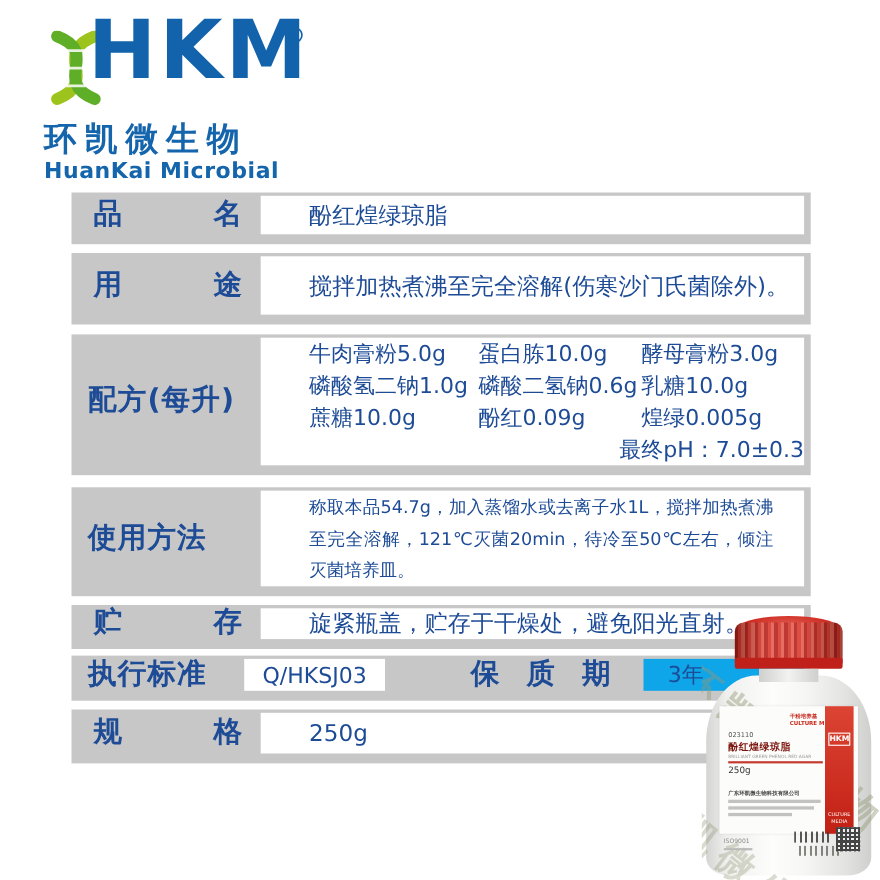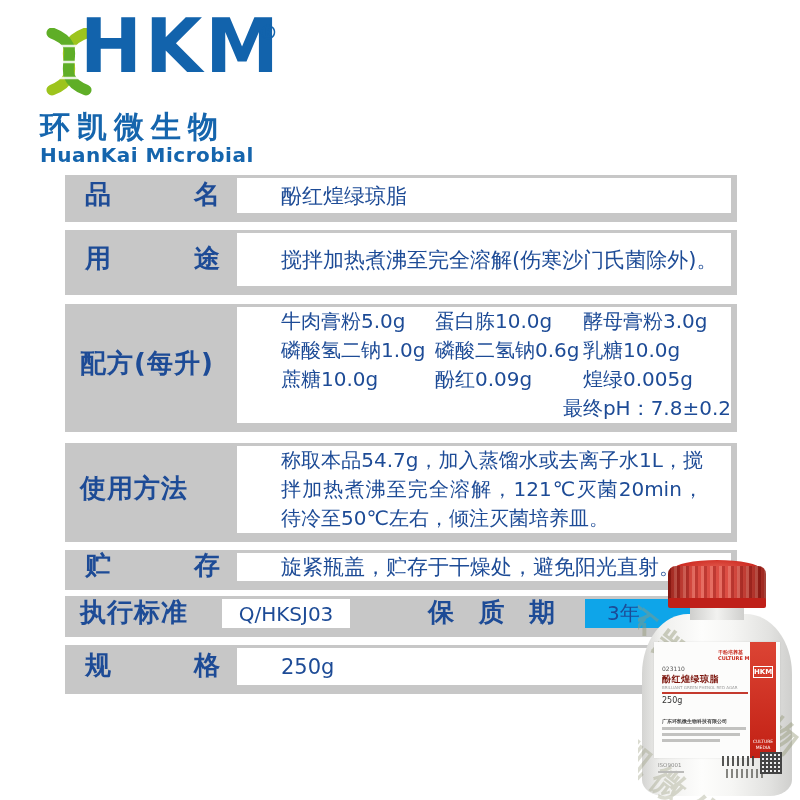--- a/index.html
+++ b/index.html
@@ -41,21 +41,21 @@
     position:absolute;left:172px;right:6px;top:3px;bottom:9px;background:#ffffff;
     display:flex;align-items:center;padding-left:44px;box-sizing:border-box;
     color:#1d4b96;font-size:21px;
   }
   .f-grid{
     display:grid;grid-template-columns:154px 148px 1fr;
     width:100%;box-sizing:border-box;
     font-size:20px;line-height:29px;
   }
   .f-ph{grid-column:2 / 4;text-align:right;}
-  .instr-text{font-size:20px;line-height:29px;padding-right:28px;text-align:justify;}
+  .instr-text{font-size:16px;line-height:29px;padding-right:28px;text-align:justify;}
   
   .std-cell1{
     position:absolute;left:157px;top:3px;bottom:9px;width:128px;background:#ffffff;
     display:flex;align-items:center;justify-content:center;font-size:20px;color:#1d4b96;
   }
   .std-label2{
     position:absolute;left:363px;top:0;bottom:9px;width:127px;
     display:flex;align-items:center;color:#1d4b96;font-weight:bold;font-size:26px;
   }
   .std-label2 .char-spread{margin-left:0;width:127px;}
@@ -161,21 +161,21 @@
         <div class="f-grid">
           <span>牛肉膏粉5.0g</span>
           <span>蛋白胨10.0g</span>
           <span>酵母膏粉3.0g</span>
           <span>磷酸氢二钠1.0g</span>
           <span>磷酸二氢钠0.6g</span>
           <span>乳糖10.0g</span>
           <span>蔗糖10.0g</span>
           <span>酚红0.09g</span>
           <span>煌绿0.005g</span>
-          <span class="f-ph">最终pH：7.8±0.2</span>
+          <span class="f-ph">最终pH：7.0±0.3</span>
         </div>
       </div>
     </div>
 
     <div class="row r-shi">
       <div class="cell-label">
         <span class="lbl-center">使用方法</span>
       </div>
       <div class="cell-content">
         <span class="instr-text">称取本品54.7g，加入蒸馏水或去离子水1L，搅拌加热煮沸至完全溶解，121℃灭菌20min，待冷至50℃左右，倾注灭菌培养皿。</span>

